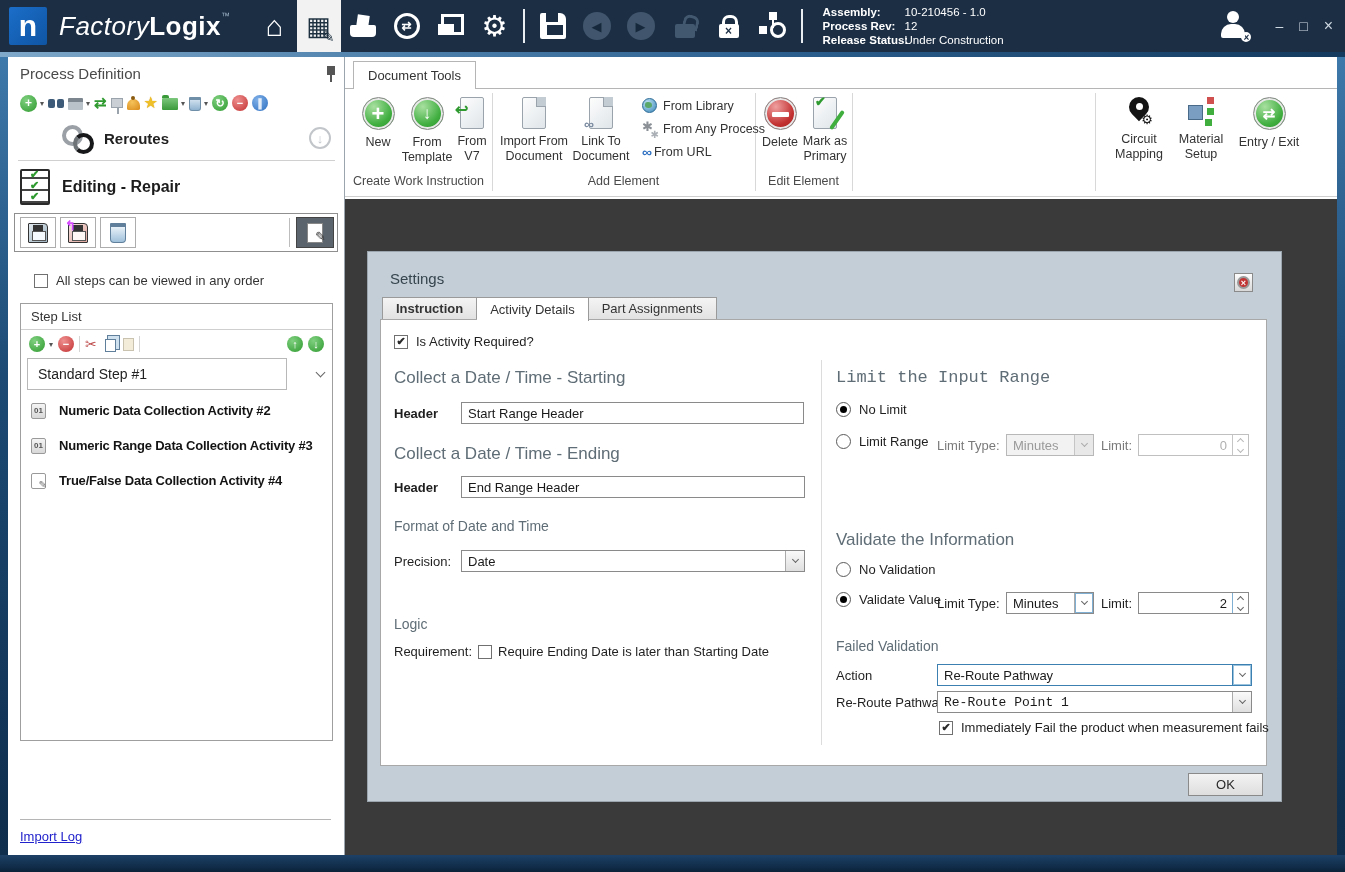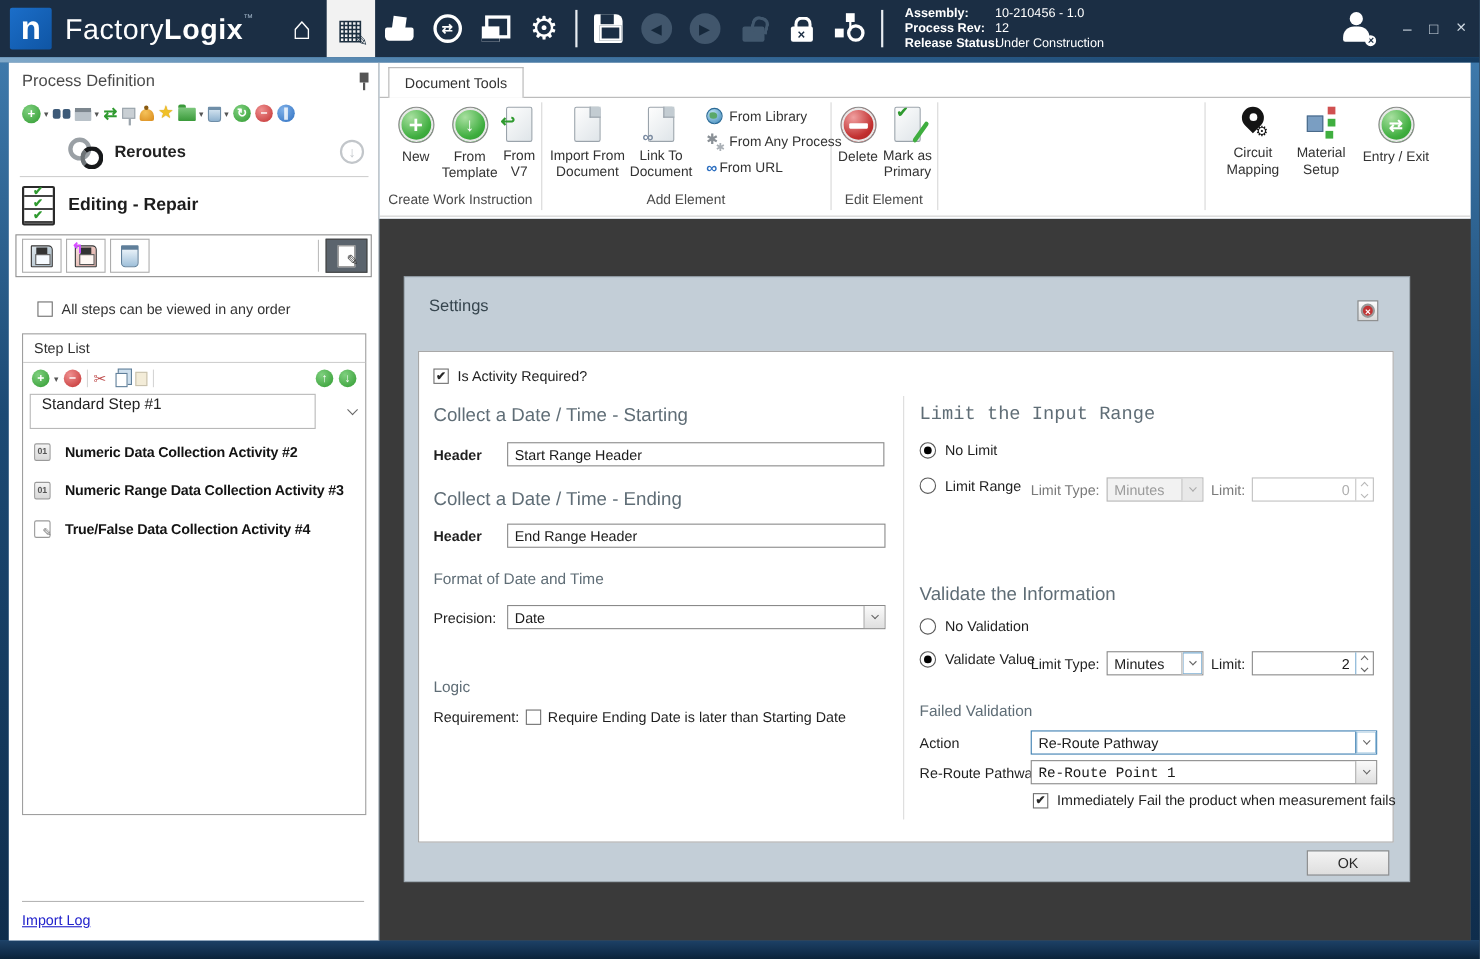--- a/index.html
+++ b/index.html
@@ -10,21 +10,21 @@
   
   .titlebar { left:0; top:0; width:1345px; height:52px; background:#1b2e44; display:flex; align-items:center; }
   .topstrip { left:0; top:52px; width:1345px; height:5px; background:linear-gradient(90deg,#7fa8c9 0%,#4d80ab 30%,#2a5d8c 60%,#143a5e 100%); }
   .frame-l { left:0; top:57px; width:8px; height:798px; background:linear-gradient(180deg,#3e79ab,#1c4a74 40%,#0f2d4c); }
   .frame-r { left:1337px; top:57px; width:8px; height:798px; background:linear-gradient(180deg,#3e79ab,#1c4a74 40%,#0f2d4c); }
   .botstrip { left:0; top:855px; width:1345px; height:17px; background:linear-gradient(180deg,#1d4166,#102c49 70%,#0b2238); }
 
   
   .logo { width:38px; height:38px; margin-left:9px; background:linear-gradient(135deg,#1b6ec9,#0f55a4); color:#fff; font-size:30px; font-weight:bold; display:flex; align-items:center; justify-content:center; border-radius:2px; }
   .brand { color:#fff; font-size:26px; margin-left:12px; letter-spacing:.5px; white-space:nowrap; }
-  .brand .lt { font-weight:300; } .brand .bd { font-weight:bold; }
+  .brand .lt { font-weight:300;font-style:italic; } .brand .bd { font-weight:bold; }
   .brand .tm { font-size:9px; vertical-align:top; color:#9fb3c6; }
   .tbicons { display:flex; align-items:center; margin-left:22px; height:52px; }
   .tbi { width:44px; height:52px; display:flex; align-items:center; justify-content:center; color:#fff; position:relative; }
   .tbi.active { background:#f2f2f2; }
   .tbsep { width:2px; height:34px; background:#e8edf2; margin:0 6px; }
   .g30 { font-size:29px; line-height:1; }
   .circ { width:28px; height:28px; border-radius:50%; display:flex; align-items:center; justify-content:center; }
   .circ.dimbg { background:#41566c; color:#16283b; font-size:13px; }
   
   .floppy { width:26px; height:26px; background:#fff; border-radius:2px 6px 2px 2px; position:relative; }
@@ -114,21 +114,21 @@
   .cbx.checked:after { content:"✔"; font-weight:bold; }
   .anyorder { left:26px; top:216px; display:flex; align-items:center; gap:8px; font-size:13px; color:#333; }
   .steplist { left:12px; top:246px; width:313px; height:438px; border:1px solid #9f9f9f; background:#fff; }
   .sl-title { left:10px; top:5px; font-size:13px; color:#333; }
   .sl-div { left:0px; top:25px; width:311px; height:1px; background:#cfcfcf; }
   .sl-tools { left:8px; top:30px; height:20px; display:flex; align-items:center; gap:5px; width:295px; }
   .vsep { width:1px; height:16px; background:#d5d5d5; }
   .scis { color:#c05050; font-size:14px; }
   .copyic { width:11px; height:13px; background:#fff; border:1px solid #5f7f9a; box-shadow:3px -3px 0 -0px #cfe0ee, 3px -3px 0 1px #5f7f9a; margin-left:3px; margin-top:3px;}
   .pasteic { width:11px; height:13px; background:#f3ecd8; border:1px solid #c9c2ae; margin-left:2px; }
-  .sl-step { left:6px; top:54px; width:260px; height:32px; border:1px solid #b8b8b8; background:#fff; display:flex; align-items:flex-start; padding-left:10px; font-size:14px; color:#222; }
+  .sl-step { left:6px; top:54px; width:260px; height:32px; border:1px solid #b8b8b8; background:#fff; display:flex; align-items:center; padding-left:10px; font-size:14px; color:#222; }
   .sl-chev { left:296px; top:65px; }
   .chev { width:7px; height:7px; border-right:1.5px solid #666; border-bottom:1.5px solid #666; transform:rotate(45deg); display:inline-block; }
   .sl-item { position:absolute; left:1px; width:310px; height:33px; display:flex; align-items:center; }
   .sl-item .ic { margin-left:9px; flex:0 0 auto; }
   .sl-item .lb { margin-left:13px; font-weight:bold; font-size:13px; color:#141414; letter-spacing:-.2px; white-space:nowrap; }
   .sl-item.sel { background:#a9cbe3; }
   .numic { width:15px; height:16px; background:linear-gradient(180deg,#f4f4f4,#d8d8d8); border:1px solid #9a9a9a; border-radius:2px; font-size:8px; font-weight:bold; color:#555; display:flex; align-items:center; justify-content:center; }
   .tfic { width:15px; height:16px; background:#fff; border:1px solid #9a9a9a; border-radius:2px; position:relative; }
   .tfic:after { content:"✎"; position:absolute; right:-2px; bottom:-2px; font-size:10px; color:#777; }
   .calic { width:15px; height:16px; background:#fff; border:1px solid #9a3a3a; border-radius:2px; border-top:5px solid #c23434; font-size:7px; color:#333; display:flex; align-items:center; justify-content:center; }
@@ -467,20 +467,31 @@
 </div>
 
 <div class="abs content"></div>
 
 <div class="abs dialog">
   <div class="dlg-title">Settings</div>
   <div class="dlg-close">
       <span class="ring">×</span>
     </div>
 
+  <div class="tabs">
+    <div class="tab">
+        <span>Instruction</span>
+      </div>
+    <div class="tab active">
+        <span>Activity Details</span>
+      </div>
+    <div class="tab">
+        <span>Part Assignments</span>
+      </div>
+  </div>
 
   <div class="panel">
     <div class="rrow" style="left:13px;top:14px;">
       <span class="cbx checked"></span>
       <span>Is Activity Required?</span>
     </div>
 
     <div class="coldiv"></div>
 
     <div class="h1" style="left:13px;top:48px;">Collect a Date / Time - Starting</div>

